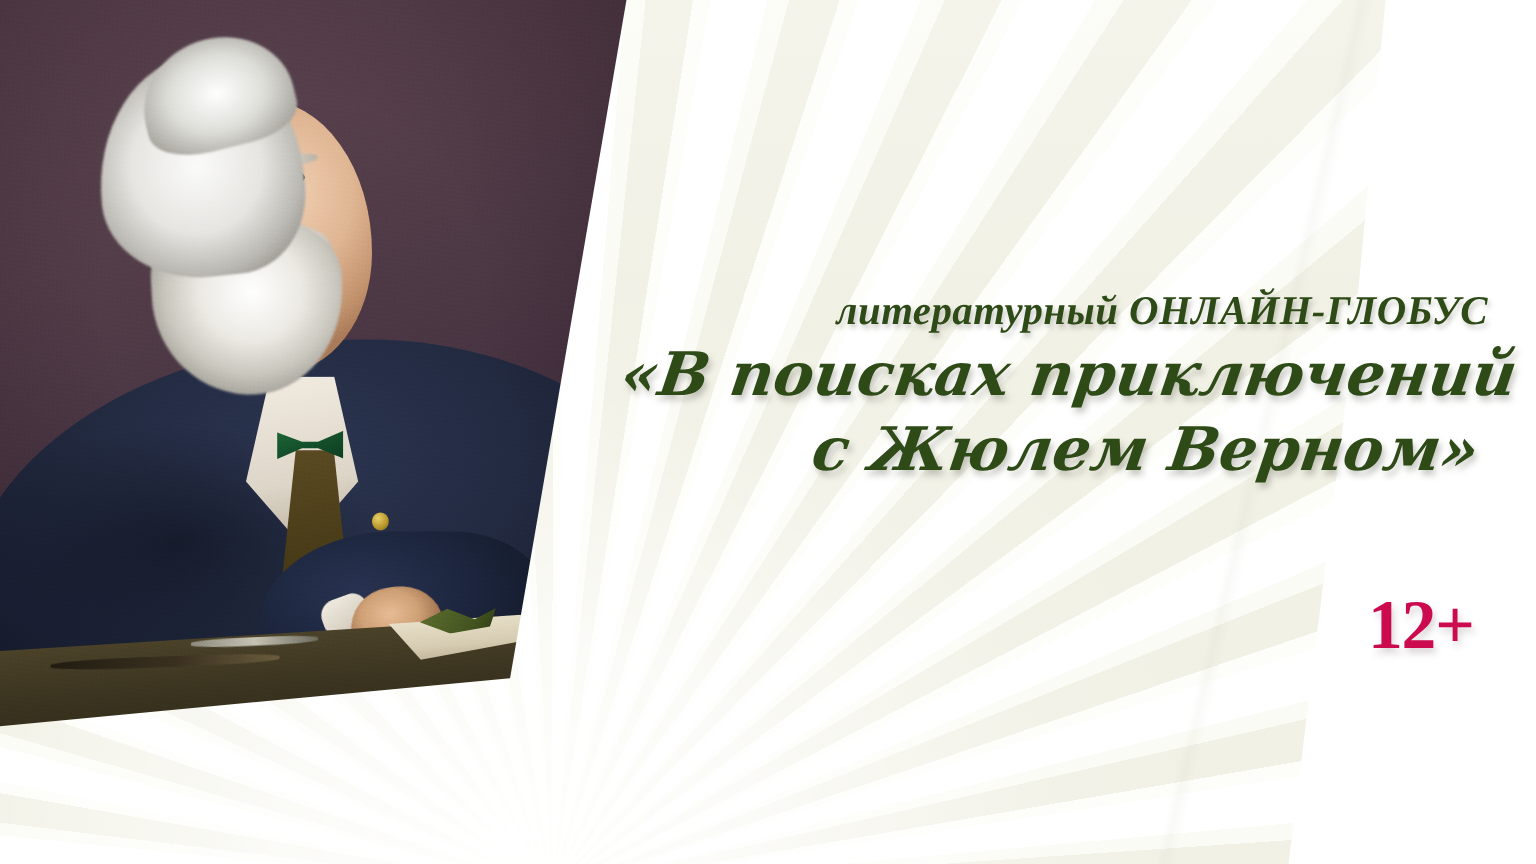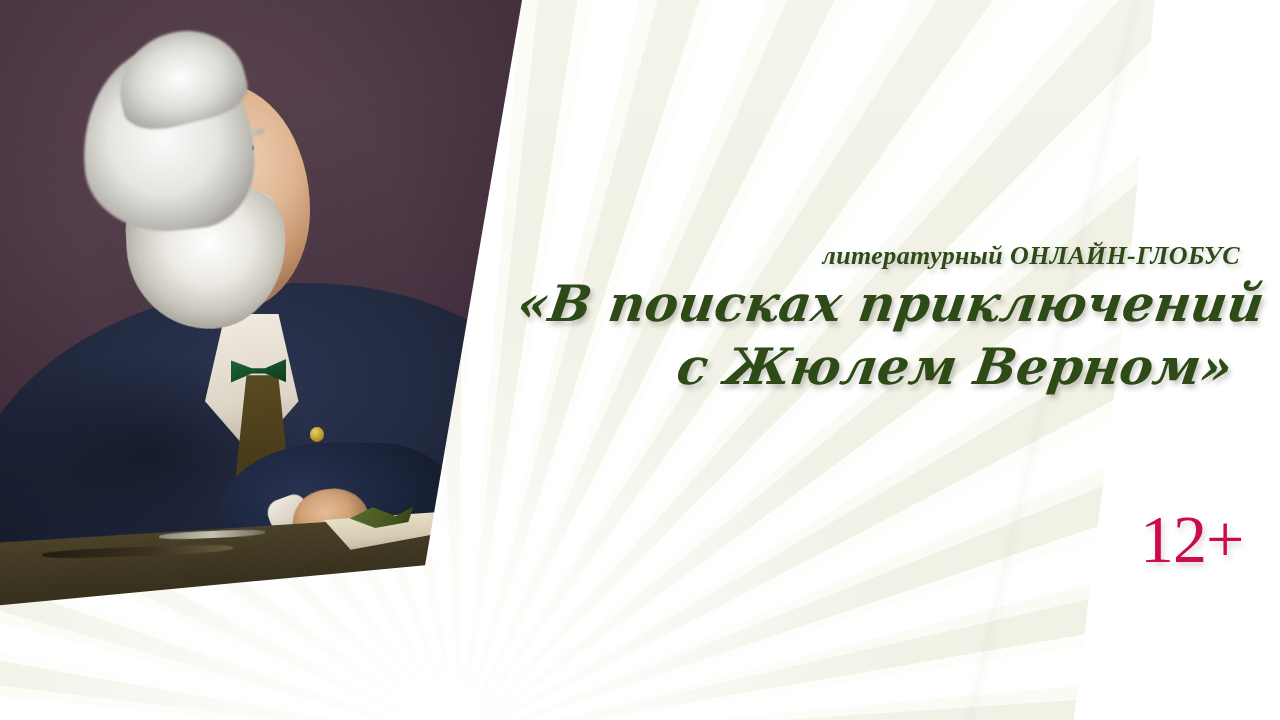--- a/index.html
+++ b/index.html
@@ -351,21 +351,21 @@
     top: 243px;
     width: 800px;
     text-align: right;
     padding-right: 30px;
     box-sizing: border-box;
   }
   .line-kicker {
     font-family: "Liberation Serif", "DejaVu Serif", serif;
     font-weight: bold;
     font-style: italic;
-    font-size: 26px;
+    font-size: 34px;
     letter-spacing: 0.4px;
     color: #2e4a16;
     line-height: 1.0;
     text-shadow: 2px 3px 4px rgba(120,120,110,0.38);
     white-space: nowrap;
   }
   .line-script1, .line-script2 {
     font-family: "DejaVu Serif", "Liberation Serif", serif;
     font-weight: bold;
     font-style: italic;
@@ -386,24 +386,24 @@
     line-height: 1.06;
     margin-top: 10px;
     text-align: right;
     padding-right: 8px;
   }
 
   
   .age-badge {
     position: absolute;
     left: 1140px;
-    top: 505px;
+    top: 492px;
     font-family: "Liberation Serif", "DejaVu Serif", serif;
-    font-weight: normal;
-    font-size: 68px;
+    font-weight: bold;
+    font-size: 58px;
     line-height: 1;
     color: #cc0a4e;
     letter-spacing: -1px;
     text-shadow: 2px 4px 6px rgba(140,120,125,0.32);
   }
 </style>
 </head>
 <body>
 
 <div id="stage">

